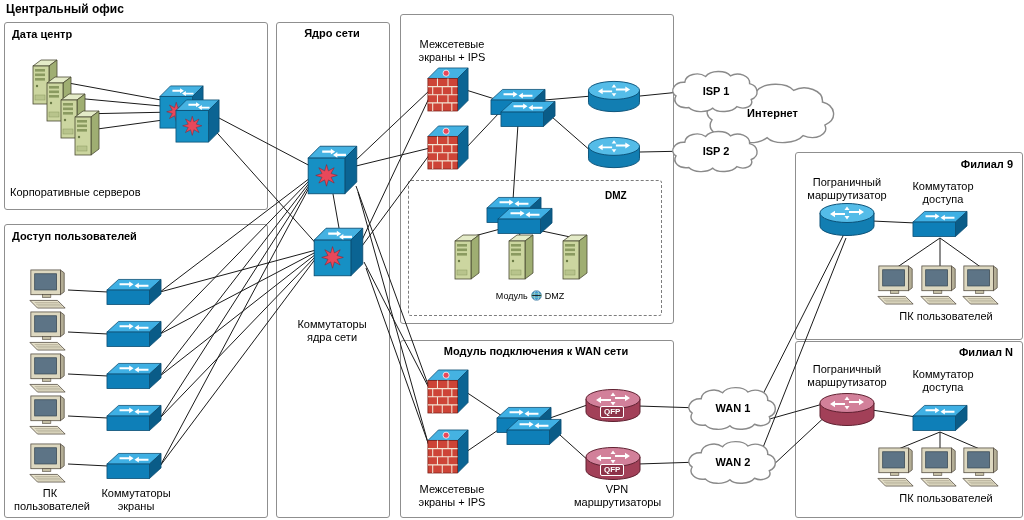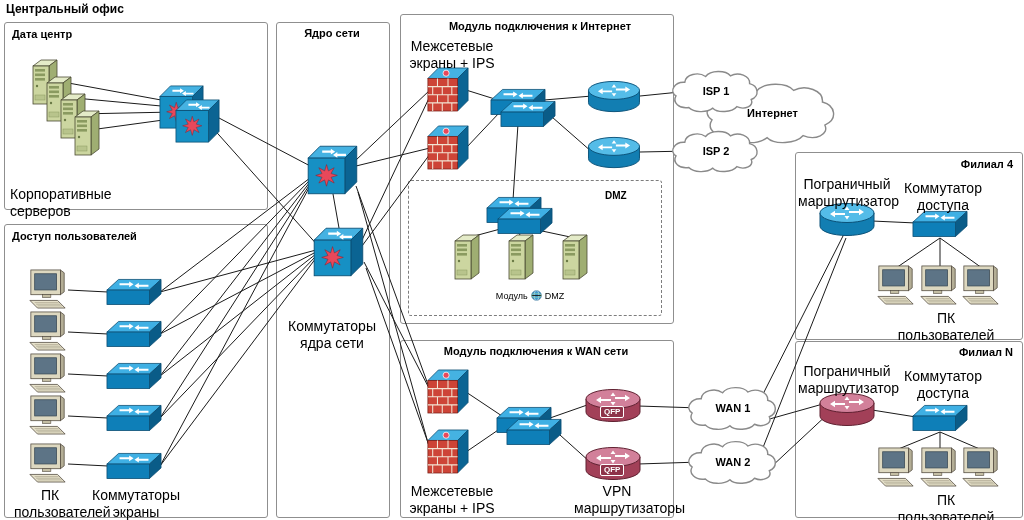--- a/index.html
+++ b/index.html
@@ -1,21 +1,21 @@
 <!DOCTYPE html>
 <html><head>
 <meta charset="utf-8">
 <style>
   html,body{margin:0;padding:0;background:#fff;}
   .canvas{position:relative;width:1024px;height:520px;background:#fff;overflow:hidden;
           font-family:"Liberation Sans","DejaVu Sans",sans-serif;color:#000;}
   .box{position:absolute;border:1px solid #8f8f8f;border-radius:3px;background:transparent;z-index:0;}
   .box.dashed{border-style:dashed;border-color:#7d7d7d;}
   svg.layer{position:absolute;left:0;top:0;z-index:1;}
-  .lbl{position:absolute;font-size:14px;line-height:1.18;text-align:center;z-index:2;}
+  .lbl{position:absolute;font-size:11px;line-height:1.18;text-align:center;z-index:2;}
   .lbl.left{text-align:left;}
   .ttl{position:absolute;font-size:11px;font-weight:bold;z-index:2;}
   .ttl.center{text-align:center;}
   .ttl.right{text-align:right;}
   .page-title{position:absolute;left:6px;top:2px;font-size:12px;font-weight:bold;z-index:2;}
   .cloud-lbl{position:absolute;font-size:11px;font-weight:bold;text-align:center;z-index:2;}
   .qfp{position:absolute;z-index:3;font-size:8px;font-weight:bold;color:#fff;background:#8e3349;
        border:1px solid #fff;border-radius:2px;padding:0 3px;line-height:10px;}
   .dmz-srv-row{position:absolute;z-index:2;display:flex;align-items:center;justify-content:center;
        gap:3px;font-size:9px;}
@@ -222,21 +222,20 @@
   <div class="ttl" style="left:12px;top:28px">Дата центр</div>
   <div class="lbl left" style="left:10px;top:186px;width:135px">Корпоративные серверов</div>
 
   <div class="ttl center" style="left:276px;top:27px;width:112px">Ядро сети</div>
   <div class="lbl" style="left:286px;top:318px;width:92px">Коммутаторы ядра сети</div>
 
   <div class="ttl" style="left:12px;top:230px">Доступ пользователей</div>
   <div class="lbl" style="left:14px;top:487px;width:72px">ПК пользователей</div>
   <div class="lbl" style="left:92px;top:487px;width:88px">Коммутаторы экраны</div>
 
-  <div class="ttl center" style="left:410px;top:20px;width:260px">Модуль подключения к Интернет</div>
   <div class="lbl" style="left:402px;top:38px;width:100px">Межсетевые экраны + IPS</div>
   <div class="ttl" style="left:605px;top:190px;font-size:10px">DMZ</div>
   <div class="dmz-srv-row" style="left:482px;top:290px;width:96px">
     <span>Модуль</span>
     <svg width="11" height="11" viewBox="0 0 12 12">
       <circle cx="6" cy="6" r="5.2" fill="#3e9ad0" stroke="#1e5f88" stroke-width="0.8"></circle>
       <ellipse cx="6" cy="6" rx="2.5" ry="5.2" fill="none" stroke="#cfe8f7" stroke-width="0.7"></ellipse>
       <line x1="0.8" y1="6" x2="11.2" y2="6" stroke="#cfe8f7" stroke-width="0.7"></line>
       <ellipse cx="6" cy="6" rx="5.2" ry="2.1" fill="none" stroke="#9fd4a0" stroke-width="0.7"></ellipse>
     </svg>
@@ -248,21 +247,21 @@
   <div class="lbl" style="left:574px;top:483px;width:86px">VPN маршрутизаторы</div>
   <span class="qfp" style="left:600px;top:406px">QFP</span>
   <span class="qfp" style="left:600px;top:464px">QFP</span>
 
   <div class="cloud-lbl" style="left:681px;top:85px;width:70px">ISP 1</div>
   <div class="cloud-lbl" style="left:725px;top:107px;width:95px">Интернет</div>
   <div class="cloud-lbl" style="left:681px;top:145px;width:70px">ISP 2</div>
   <div class="cloud-lbl" style="left:697px;top:402px;width:72px">WAN 1</div>
   <div class="cloud-lbl" style="left:697px;top:456px;width:72px">WAN 2</div>
 
-  <div class="ttl right" style="left:935px;top:158px;width:78px">Филиал 4</div>
+  <div class="ttl right" style="left:935px;top:158px;width:78px">Филиал 9</div>
   <div class="lbl" style="left:798px;top:176px;width:98px">Пограничный маршрутизатор</div>
   <div class="lbl" style="left:902px;top:180px;width:82px">Коммутатор доступа</div>
   <div class="lbl" style="left:890px;top:310px;width:112px">ПК пользователей</div>
 
   <div class="ttl right" style="left:935px;top:346px;width:78px">Филиал N</div>
   <div class="lbl" style="left:798px;top:363px;width:98px">Пограничный маршрутизатор</div>
   <div class="lbl" style="left:902px;top:368px;width:82px">Коммутатор доступа</div>
   <div class="lbl" style="left:890px;top:492px;width:112px">ПК пользователей</div>
 
 </div>

